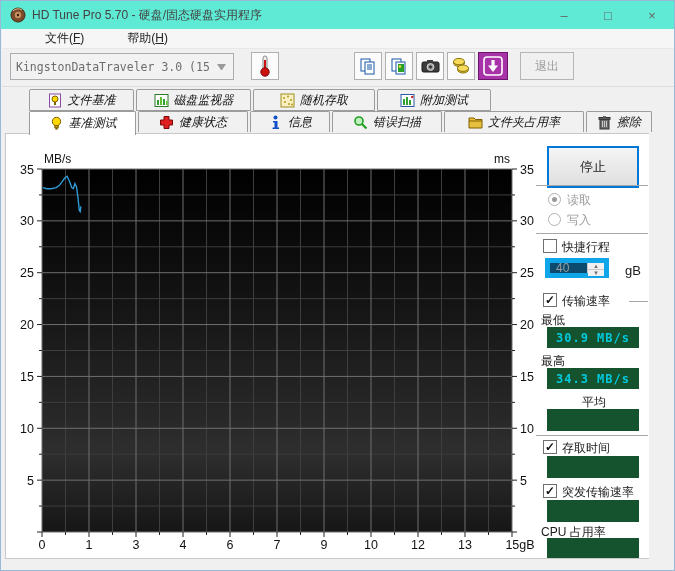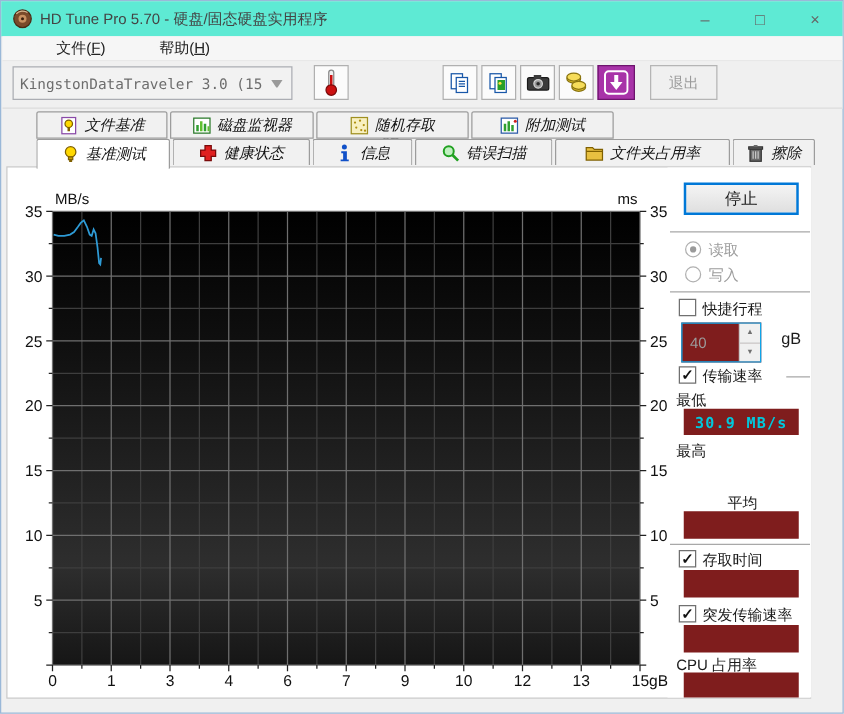--- a/index.html
+++ b/index.html
@@ -54,39 +54,39 @@
   .content { position:absolute; left:4px; top:132px; width:644px; height:426px; background:#ffffff;
              border:1px solid #c8c8c8; }
 
   
   .plot-bg { position:absolute; left:36px; top:35px; width:470px; height:363px;
              background:linear-gradient(180deg,#000000 0%,#101010 30%,#2e2e2e 78%,#161616 100%); }
   #chart-svg { position:absolute; left:8px; top:13px; width:528px; height:410px; }
 
   
   .rpanel { position:absolute; left:528px; top:0; width:115px; height:424px; background:#fff; }
-  .stop-btn { position:absolute; left:13px; top:12px; width:92px; height:26px;
+  .stop-btn { position:absolute; left:13px; top:12px; width:92px; height:42px;
               border:2px solid #0078d7; background:linear-gradient(#f4f4f4,#dfdfdf);
               font-size:13px; color:#1a1a1a; display:flex; align-items:center; justify-content:center;
               font-family:"Liberation Sans", sans-serif; }
   .sep { position:absolute; left:2px; width:112px; height:0; border-top:1px solid #a8a8a8; }
   .radio { position:absolute; width:13px; height:13px; border:1px solid #b0b0b0; border-radius:50%;
            background:#fff; }
   .radio.selected::after { content:""; position:absolute; left:3px; top:3px; width:5px; height:5px;
            border-radius:50%; background:#9a9a9a; }
   .cb { position:absolute; width:14px; height:14px; border:1px solid #707070; background:#fff;
         font-size:12px; line-height:12px; text-align:center; color:#111; }
   .cb.checked::after { content:"✓"; font-weight:bold; }
   .plabel { position:absolute; font-size:12px; color:#1a1a1a; white-space:nowrap; }
   .plabel.dim { color:#9c9c9c; }
-  .lcd { position:absolute; left:13px; width:92px; height:21px; background:#7f1d1d;
+  .lcd { position:absolute; left:13px; width:92px; height:21px; background:#14532d;
          color:#00c8dc; font-family:"DejaVu Sans Mono", monospace; font-size:12px; font-weight:bold;
          display:flex; align-items:center; justify-content:center; letter-spacing:1px; }
-  .spinner { position:absolute; left:11px; top:124px; width:64px; height:32px; border:1px solid #0ea5e9;
-             background:#7f1d1d; display:flex; }
+  .spinner { position:absolute; left:11px; top:124px; width:64px; height:20px; border:5px solid #0ea5e9;
+             background:#0c4a6e; display:flex; }
   .spin-val { flex:1; font-size:12px; color:#9c9c9c; display:flex; align-items:center; padding-left:6px; }
   .spin-btns { width:17px; display:flex; flex-direction:column; border-left:1px solid #c8c8c8; }
   .spin-btn { flex:1; font-size:6px; color:#707070; display:flex; align-items:center; justify-content:center;
               background:#f0f0f0; }
   .spin-btn:first-child { border-bottom:1px solid #c8c8c8; }
 </style>
 </head>
 <body>
 
 <div class="titlebar">
@@ -404,20 +404,21 @@
     <span class="plabel" style="left:91px; top:129px; font-size:13px;">gB</span>
 
     <div class="cb checked" style="left:9px; top:159px;"></div>
     <span class="plabel" style="left:28px; top:159px;">传输速率</span>
     <div class="sep" style="top:167px; left:95px; width:19px;"></div>
 
     <span class="plabel" style="left:7px; top:178px;">最低</span>
     <div class="lcd" style="top:193px;">30.9 MB/s</div>
 
     <span class="plabel" style="left:7px; top:219px;">最高</span>
+    <div class="lcd" style="top:234px;">34.3 MB/s</div>
 
     <span class="plabel" style="left:7px; top:260px;margin-left:41px;">平均</span>
     <div class="lcd" style="top:275px; height:22px;"></div>
 
     <div class="sep" style="top:301px;"></div>
 
     <div class="cb checked" style="left:9px; top:306px;"></div>
     <span class="plabel" style="left:28px; top:306px;text-align:center;">存取时间</span>
     <div class="lcd" style="top:322px; height:22px;"></div>
 

